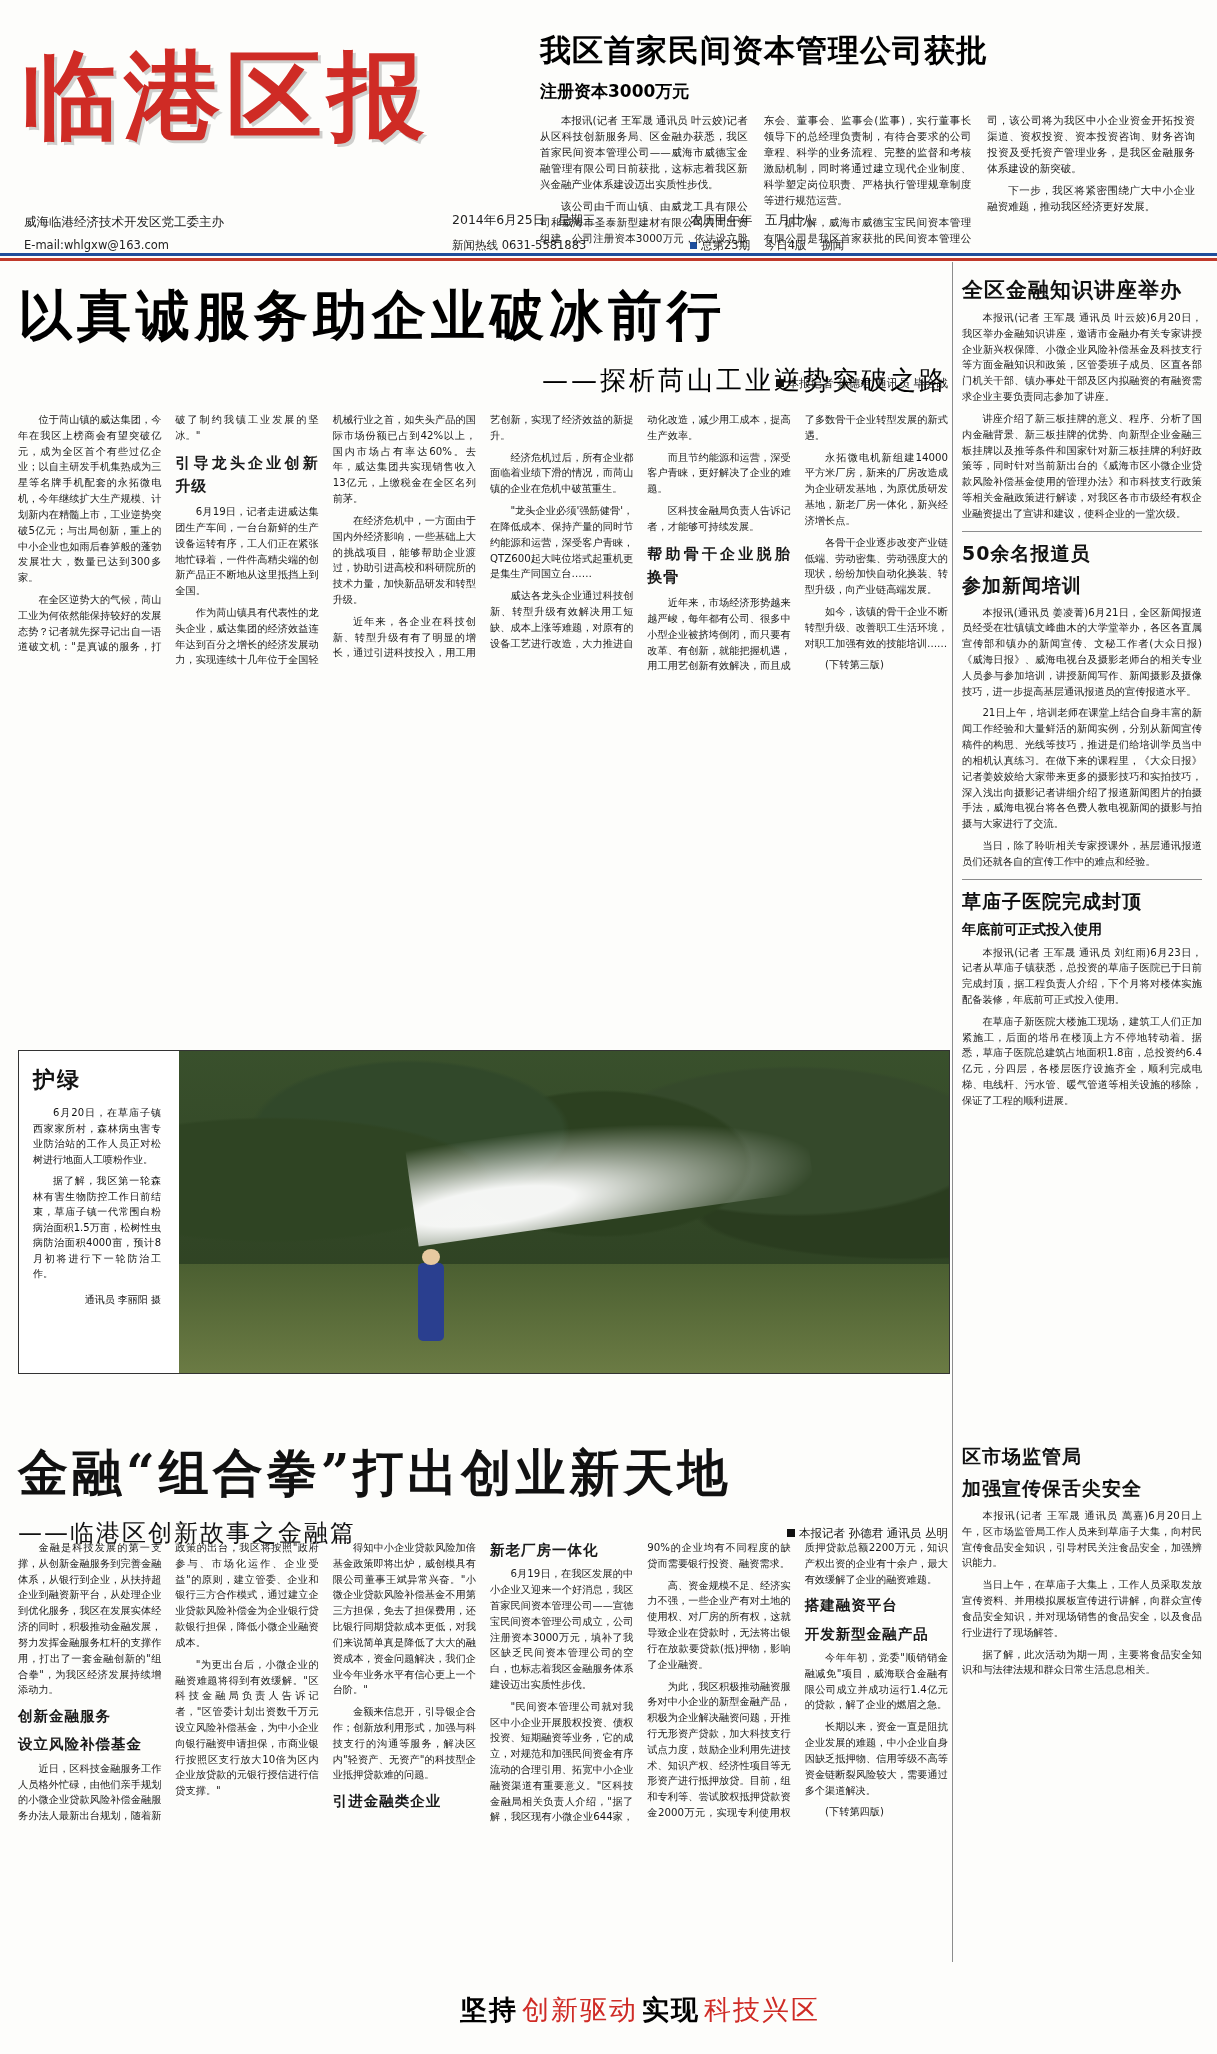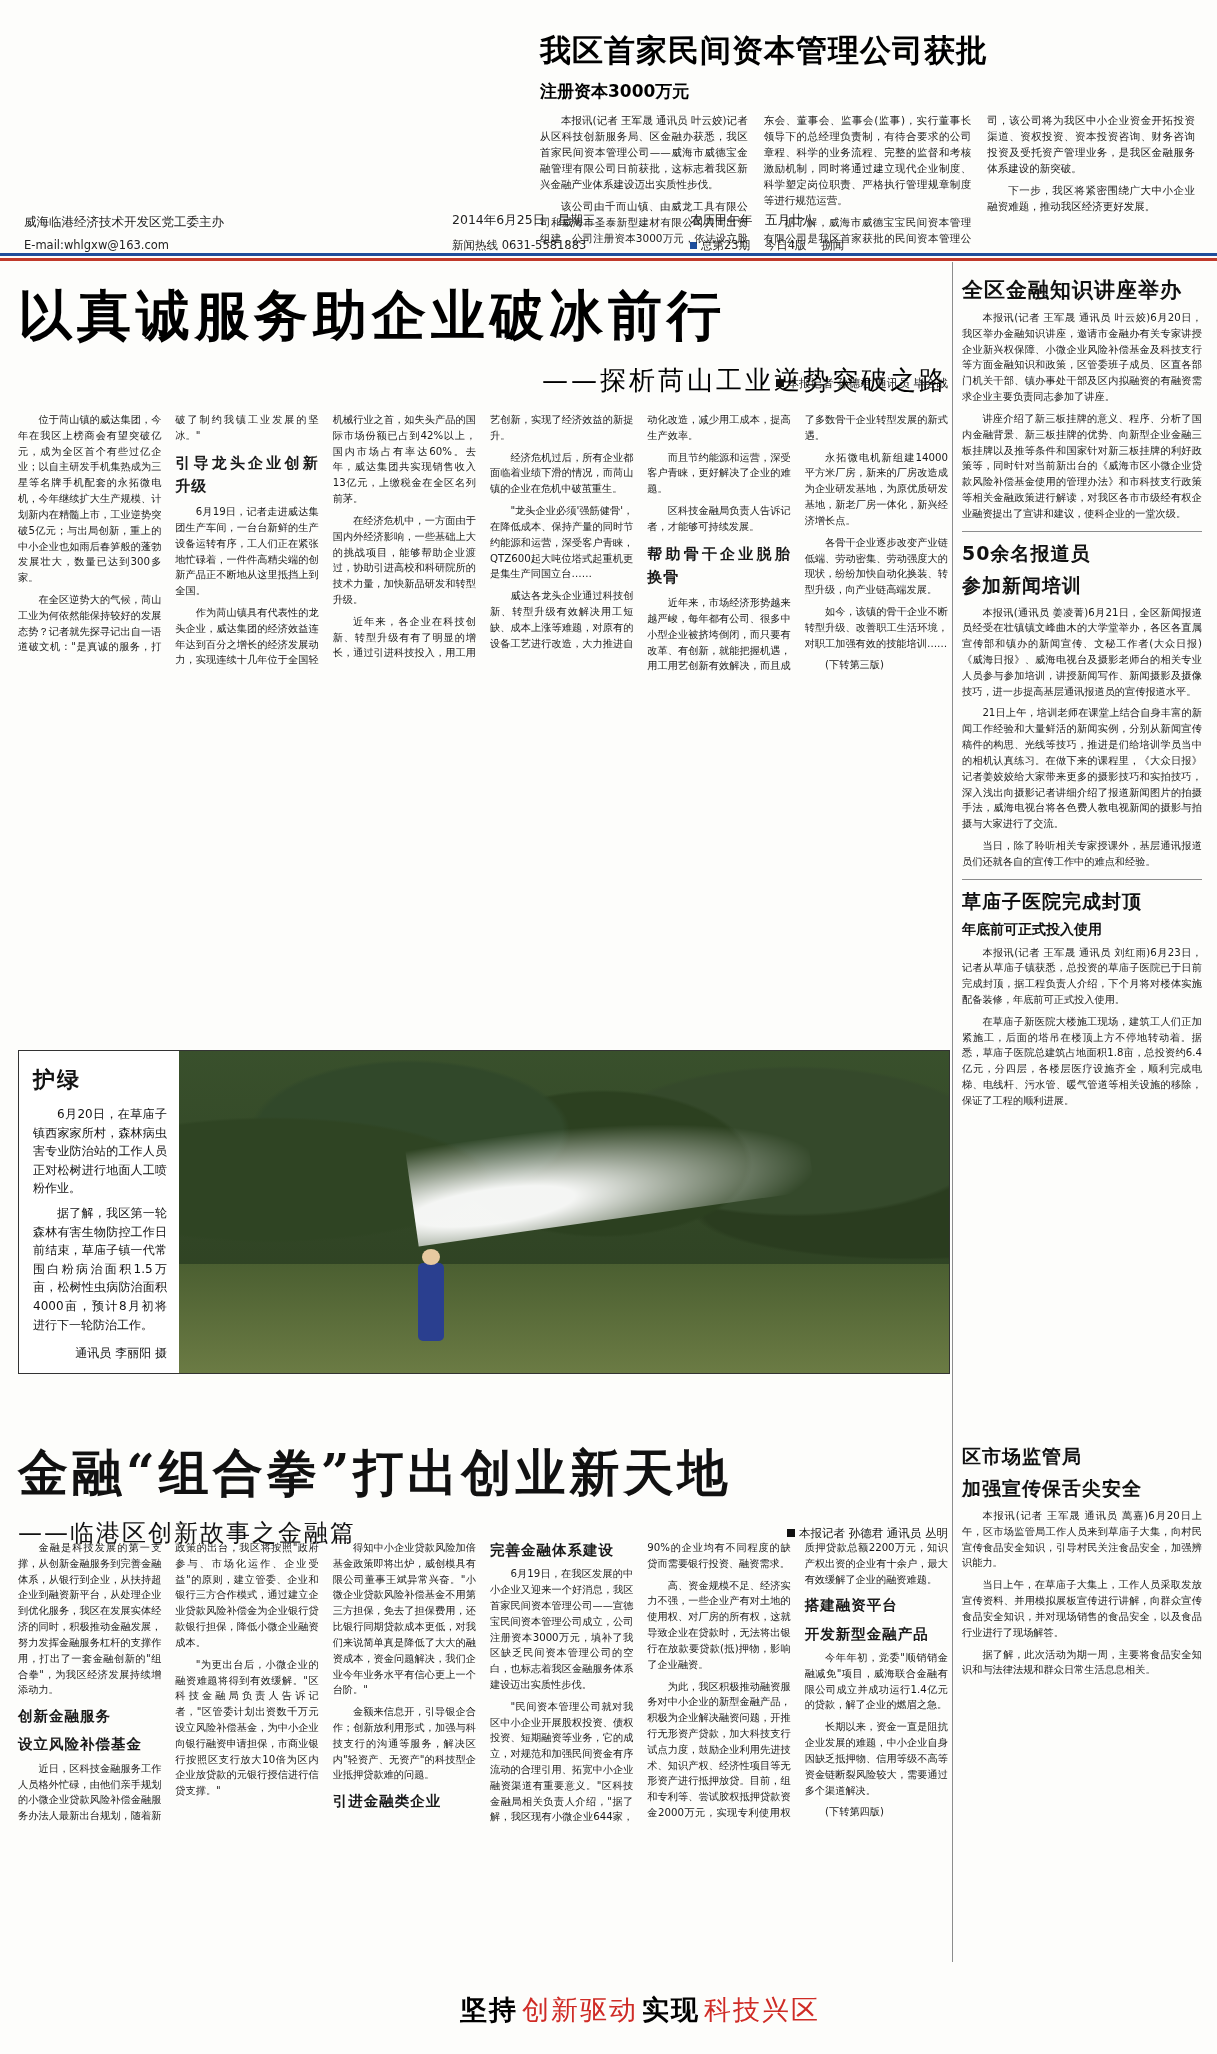--- a/index.html
+++ b/index.html
@@ -48,21 +48,21 @@
   .rail h3{margin:4px 0 6px 0;font-size:19px;font-weight:bold;letter-spacing:1px;border-bottom:0;}
   .rail h3.big{font-size:21px;}
   .rail h4{margin:2px 0 6px 0;font-size:14px;font-weight:bold;color:#111;}
   .rail p{margin:0 0 6px 0;font-size:10.2px;line-height:1.55;text-align:justify;text-indent:2em;color:#1a1a1a;}
   .rail .rule{height:1px;background:#8c8c8c;margin:9px 0;}
 
   
   .photo{position:absolute;left:18px;top:788px;width:930px;height:322px;border:1px solid #333;background:#222;overflow:hidden;}
   .photo .cap{position:absolute;left:0;top:0;width:160px;height:100%;background:#fff;}
   .photo .cap h4{margin:14px 0 10px 14px;font-size:22px;font-weight:bold;letter-spacing:2px;}
-  .photo .cap p{margin:0 12px 6px 14px;font-size:12px;line-height:1.55;text-align:justify;text-indent:2em;}
+  .photo .cap p{margin:0 18px 6px 14px;font-size:10px;line-height:1.55;text-align:justify;text-indent:2em;}
   .photo .cap .credit{text-indent:0;text-align:right;margin-top:10px;}
   .scene{position:absolute;left:160px;top:0;right:0;bottom:0;}
   .sky{position:absolute;inset:0;background:linear-gradient(#7d8b6a,#5d6b4c);}
   .trees{position:absolute;inset:0;background:
       radial-gradient(ellipse at 12% 40%, #2f4423 0 22%, transparent 23%),
       radial-gradient(ellipse at 30% 25%, #31482a 0 20%, transparent 21%),
       radial-gradient(ellipse at 55% 35%, #2c4020 0 24%, transparent 25%),
       radial-gradient(ellipse at 80% 28%, #35492b 0 22%, transparent 23%),
       radial-gradient(ellipse at 95% 50%, #2a3c1f 0 20%, transparent 21%),
       linear-gradient(#39502c,#2b3d20);}
@@ -90,20 +90,23 @@
   .banner .t2{font-family:"DejaVu Serif","Liberation Serif",serif;font-size:27px;font-weight:normal;color:#cf2b25;letter-spacing:2px;}
 
   .railbot{position:absolute;left:962px;top:1178px;width:240px;}
 </style>
 </head>
 <body>
 
 <div class="page">
 
   <div class="masthead">
+    <div class="logo-wrap">
+      <div class="logo">临港区报</div>
+    </div>
     <div class="logo-sub">威海临港经济技术开发区党工委主办</div>
     <div class="logo-sub2">E-mail:whlgxw@163.com</div>
     <div class="mast-mid">2014年6月25日　星期三</div>
     <div class="mast-mid2">新闻热线 0631-5581883</div>
     <div class="mast-right">农历甲午年　五月廿八</div>
     <div class="mast-right2">
       <span class="sq"></span><span>总第23期</span>
       &nbsp;&nbsp;&nbsp;<span>今日4版</span>
       &nbsp;&nbsp;&nbsp;<span>捌闻</span>
     </div>
@@ -200,21 +203,21 @@
 
     <div class="bcols">
       <p>金融是科技发展的第一支撑，从创新金融服务到完善金融体系，从银行到企业，从扶持超企业到融资新平台，从处理企业到优化服务，我区在发展实体经济的同时，积极推动金融发展，努力发挥金融服务杠杆的支撑作用，打出了一套金融创新的"组合拳"，为我区经济发展持续增添动力。</p>
       <h3>创新金融服务</h3>
       <h3>设立风险补偿基金</h3>
       <p>近日，区科技金融服务工作人员格外忙碌，由他们亲手规划的小微企业贷款风险补偿金融服务办法人最新出台规划，随着新政策的出台，我区将按照"政府参与、市场化运作、企业受益"的原则，建立管委、企业和银行三方合作模式，通过建立企业贷款风险补偿金为企业银行贷款银行担保，降低小微企业融资成本。</p>
       <p>"为更出台后，小微企业的融资难题将得到有效缓解。"区科技金融局负责人告诉记者，"区管委计划出资数千万元设立风险补偿基金，为中小企业向银行融资申请担保，市商业银行按照区支行放大10倍为区内企业放贷款的元银行授信进行信贷支撑。"</p>
       <p>得知中小企业贷款风险加倍基金政策即将出炉，威创模具有限公司董事王斌异常兴奋。"小微企业贷款风险补偿基金不用第三方担保，免去了担保费用，还比银行同期贷款成本更低，对我们来说简单真是降低了大大的融资成本，资金问题解决，我们企业今年业务水平有信心更上一个台阶。"</p>
       <p>金额来信息开，引导银企合作；创新放利用形式，加强与科技支行的沟通等服务，解决区内"轻资产、无资产"的科技型企业抵押贷款难的问题。</p>
       <h3>引进金融类企业</h3>
-      <h3>完善金融体系建设</h3>
+      <h3>新老厂房一体化</h3>
       <p>6月19日，在我区发展的中小企业又迎来一个好消息，我区首家民间资本管理公司——宣德宝民间资本管理公司成立，公司注册资本3000万元，填补了我区缺乏民间资本管理公司的空白，也标志着我区金融服务体系建设迈出实质性步伐。</p>
       <p>"民间资本管理公司就对我区中小企业开展股权投资、债权投资、短期融资等业务，它的成立，对规范和加强民间资金有序流动的合理引用、拓宽中小企业融资渠道有重要意义。"区科技金融局相关负责人介绍，"据了解，我区现有小微企业644家，90%的企业均有不同程度的缺贷而需要银行投资、融资需求。</p>
       <p>高、资金规模不足、经济实力不强，一些企业产有对土地的使用权、对厂房的所有权，这就导致企业在贷款时，无法将出银行在放款要贷款(抵)押物，影响了企业融资。</p>
       <p>为此，我区积极推动融资服务对中小企业的新型金融产品，积极为企业解决融资问题，开推行无形资产贷款，加大科技支行试点力度，鼓励企业利用先进技术、知识产权、经济性项目等无形资产进行抵押放贷。目前，组和专利等、尝试胶权抵押贷款资金2000万元，实现专利使用权质押贷款总额2200万元，知识产权出资的企业有十余户，最大有效缓解了企业的融资难题。</p>
       <h3>搭建融资平台</h3>
       <h3>开发新型金融产品</h3>
       <p>今年年初，党委"顺销销金融减免"项目，威海联合金融有限公司成立并成功运行1.4亿元的贷款，解了企业的燃眉之急。</p>
       <p>长期以来，资金一直是阻抗企业发展的难题，中小企业自身因缺乏抵押物、信用等级不高等资金链断裂风险较大，需要通过多个渠道解决。</p>
       <p>(下转第四版)</p>
     </div>

